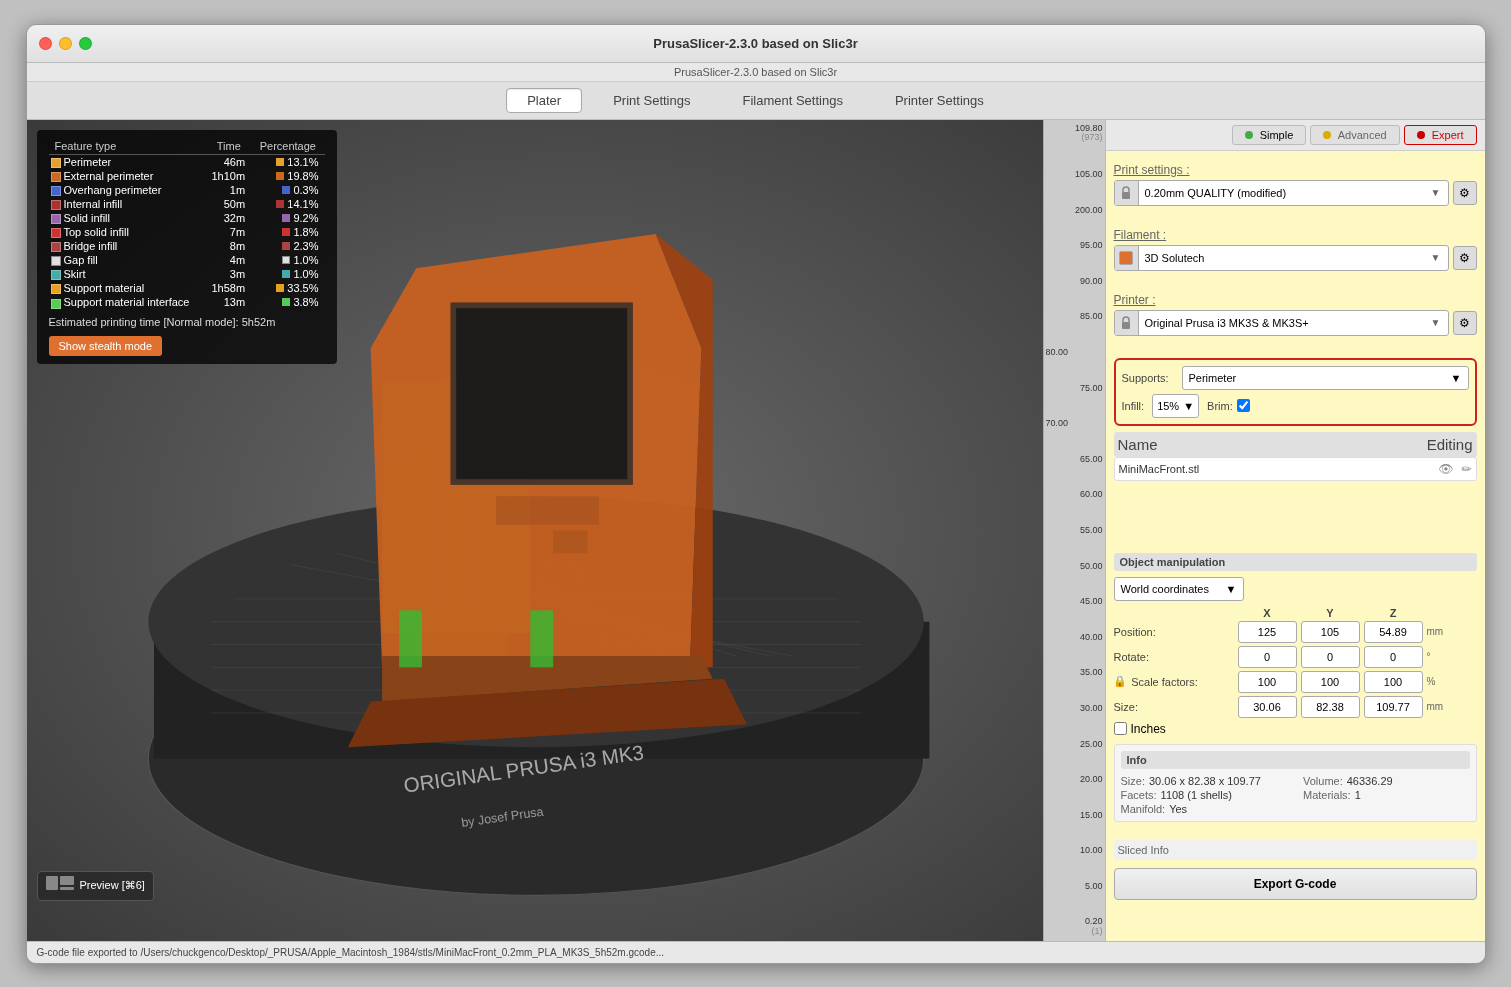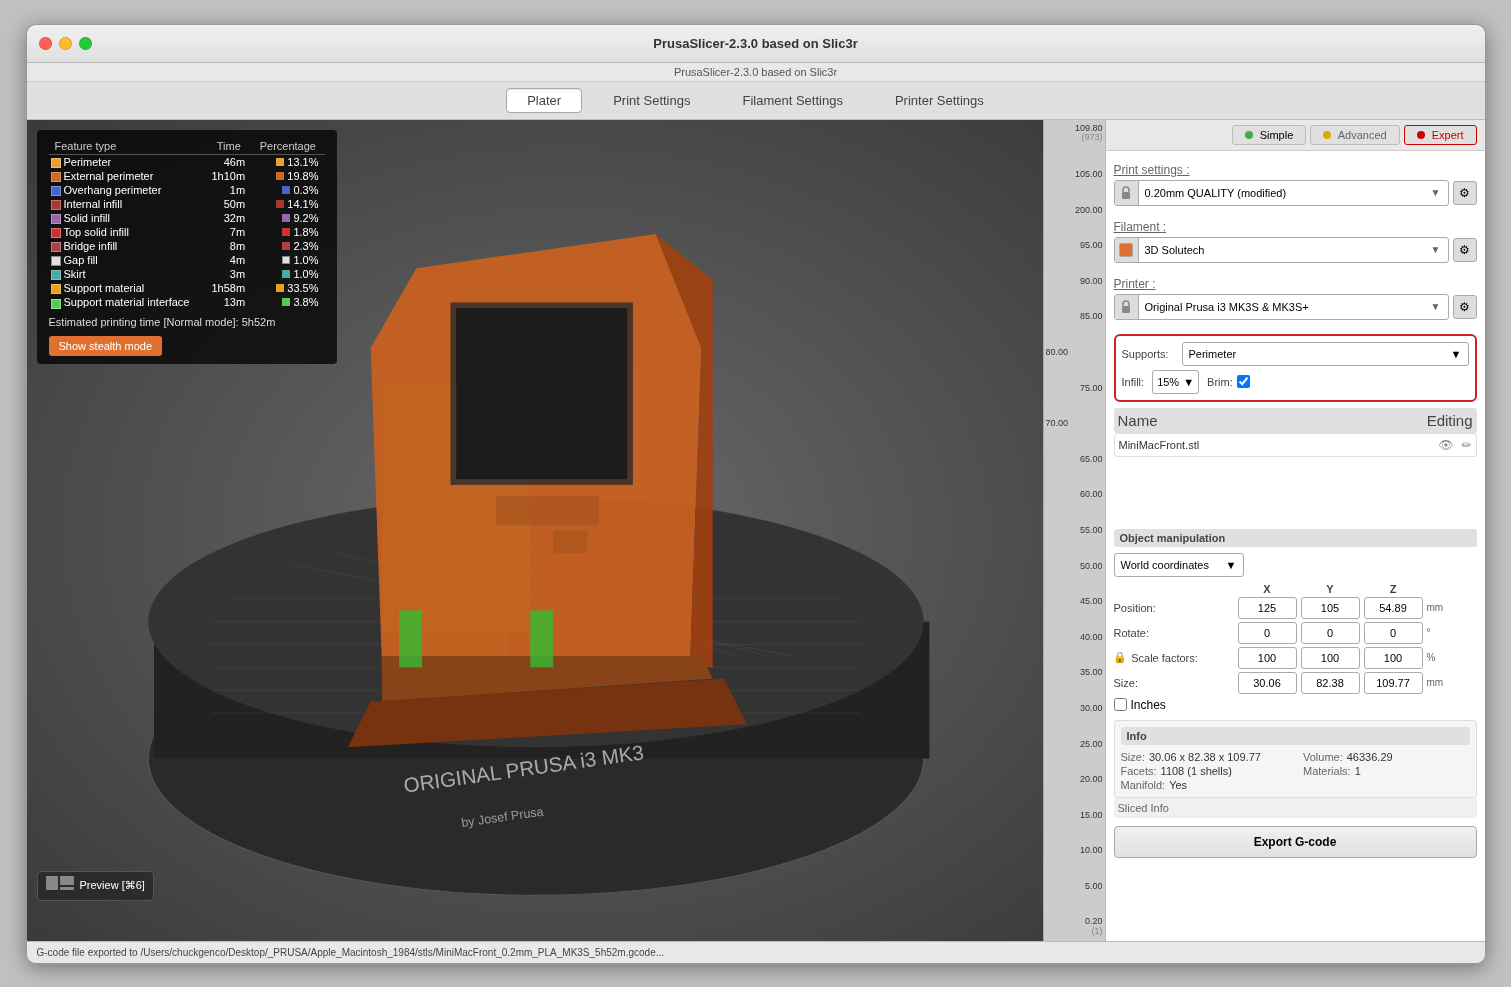--- a/index.html
+++ b/index.html
@@ -160,21 +160,21 @@
       display: flex;
       align-items: center;
       padding: 0 10px;
       font-size: 10px;
       color: #444;
       border-radius: 0 0 10px 10px;
     }
     
     .right-panel {
       width: 380px;
-      background: #ffffff;
+      background: #fef9c3;
       border-left: 1px solid #bbb;
       display: flex;
       flex-direction: column;
       overflow: hidden;
     }
     .right-panel-mode-bar {
       display: flex;
       justify-content: flex-end;
       align-items: center;
       padding: 5px 8px;
@@ -206,21 +206,21 @@
     }
     .section-label {
       font-size: 12px;
       color: #666;
       margin: 4px 0 3px 0;
       text-decoration: underline;
     }
     .input-row {
       display: flex;
       align-items: center;
-      margin-bottom: 14px;
+      margin-bottom: 22px;
       gap: 4px;
     }
     .dropdown-row {
       display: flex;
       align-items: center;
       background: white;
       border: 1px solid #aaa;
       border-radius: 3px;
       flex: 1;
       height: 26px;
@@ -417,21 +417,21 @@
     .info-grid {
       display: grid;
       grid-template-columns: 1fr 1fr;
       gap: 2px 16px;
       font-size: 11px;
     }
     .info-item { display: flex; gap: 4px; }
     .info-item .lbl { color: #666; }
     .info-item .val { color: #333; }
     .sliced-info {
-      margin-top: 0;
+      margin-top: 18px;
       font-size: 11px;
       color: #666;
       padding: 4px;
       background: #f0f0f0;
       border-radius: 3px;
     }
     .export-btn {
       margin: 8px 0 4px 0;
       width: 100%;
       height: 32px;

